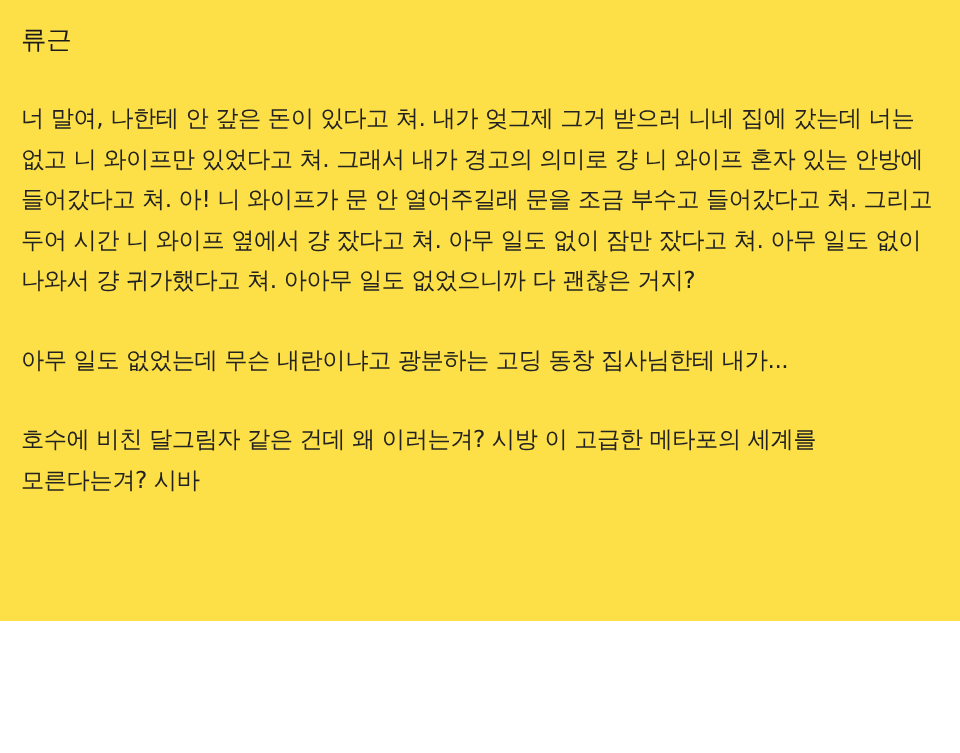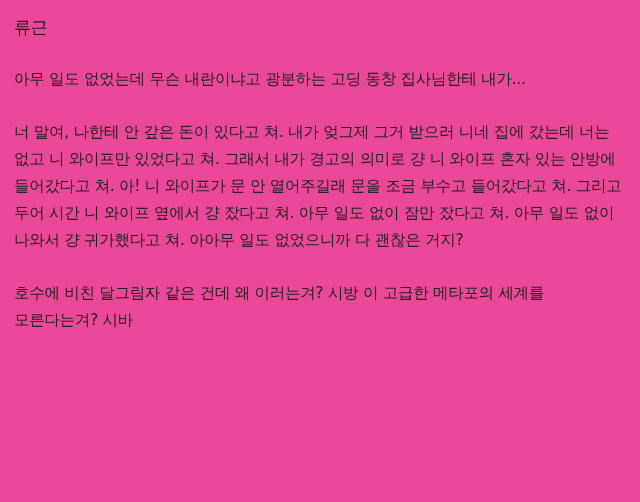--- a/index.html
+++ b/index.html
@@ -9,24 +9,24 @@
   }
   body {
     width: 640px;
     height: 502px;
     font-family: "DejaVu Sans", "Liberation Sans", sans-serif;
     color: #222222;
     overflow: hidden;
   }
   .page {
     width: 640px;
-    height: 502px;
+    height: 414px;
     box-sizing: border-box;
     padding: 14px 14px 0 14px;
-    background: #ec4899;
+    background: #fde047;
   }
   .title {
     font-size: 17px;
     line-height: 26px;
     color: #1a1a1a;
     margin: 0 0 26px 0;
     letter-spacing: -0.2px;
   }
   .para {
     font-size: 15.5px;
@@ -39,16 +39,16 @@
   }
   .para:last-child {
     margin-bottom: 6px;
   }
 </style>
 </head>
 <body>
 
 <div class="page">
   <div class="title">류근</div>
+  <p class="para">너 말여, 나한테 안 갚은 돈이 있다고 쳐. 내가 엊그제 그거 받으러 니네 집에 갔는데 너는 없고 니 와이프만 있었다고 쳐. 그래서 내가 경고의 의미로 걍 니 와이프 혼자 있는 안방에 들어갔다고 쳐. 아! 니 와이프가 문 안 열어주길래 문을 조금 부수고 들어갔다고 쳐. 그리고 두어 시간 니 와이프 옆에서 걍 잤다고 쳐. 아무 일도 없이 잠만 잤다고 쳐. 아무 일도 없이 나와서 걍 귀가했다고 쳐. 아아무 일도 없었으니까 다 괜찮은 거지?</p>
   <p class="para">아무 일도 없었는데 무슨 내란이냐고 광분하는 고딩 동창 집사님한테 내가...</p>
-  <p class="para">너 말여, 나한테 안 갚은 돈이 있다고 쳐. 내가 엊그제 그거 받으러 니네 집에 갔는데 너는 없고 니 와이프만 있었다고 쳐. 그래서 내가 경고의 의미로 걍 니 와이프 혼자 있는 안방에 들어갔다고 쳐. 아! 니 와이프가 문 안 열어주길래 문을 조금 부수고 들어갔다고 쳐. 그리고 두어 시간 니 와이프 옆에서 걍 잤다고 쳐. 아무 일도 없이 잠만 잤다고 쳐. 아무 일도 없이 나와서 걍 귀가했다고 쳐. 아아무 일도 없었으니까 다 괜찮은 거지?</p>
   <p class="para">호수에 비친 달그림자 같은 건데 왜 이러는겨? 시방 이 고급한 메타포의 세계를 모른다는겨? 시바</p>
 </div>
 
 </body></html>

